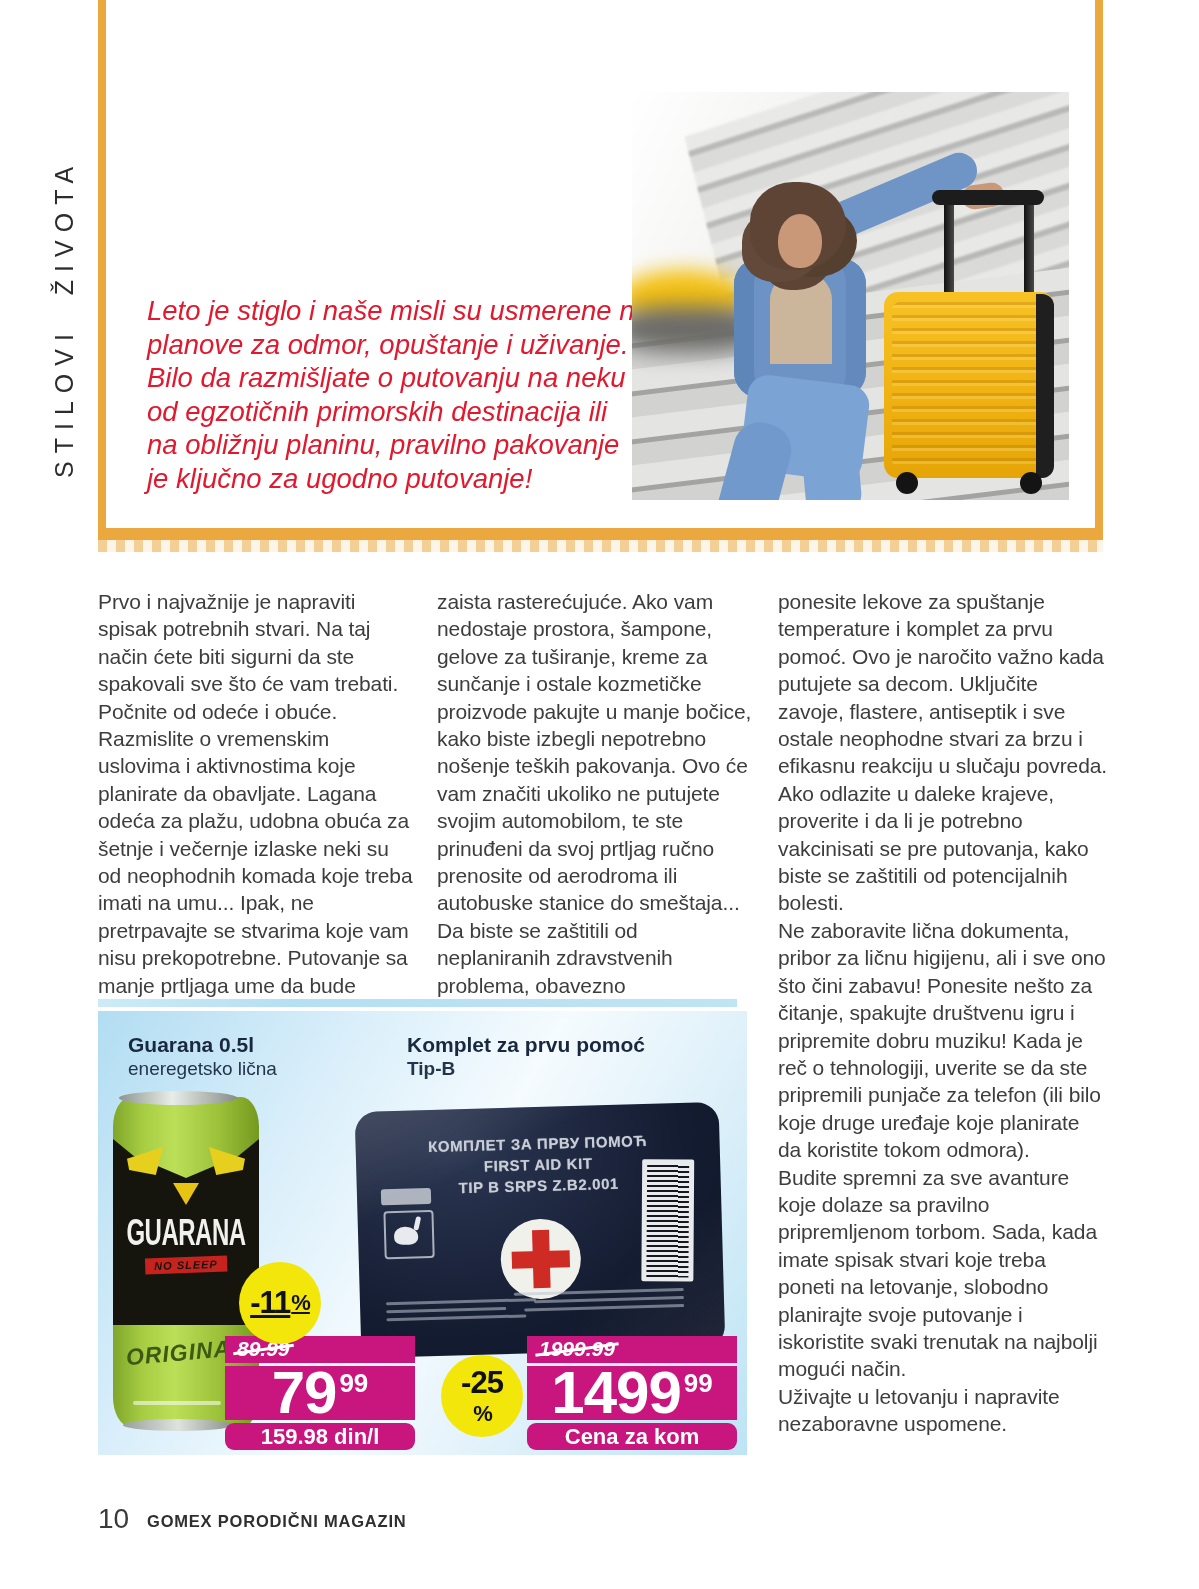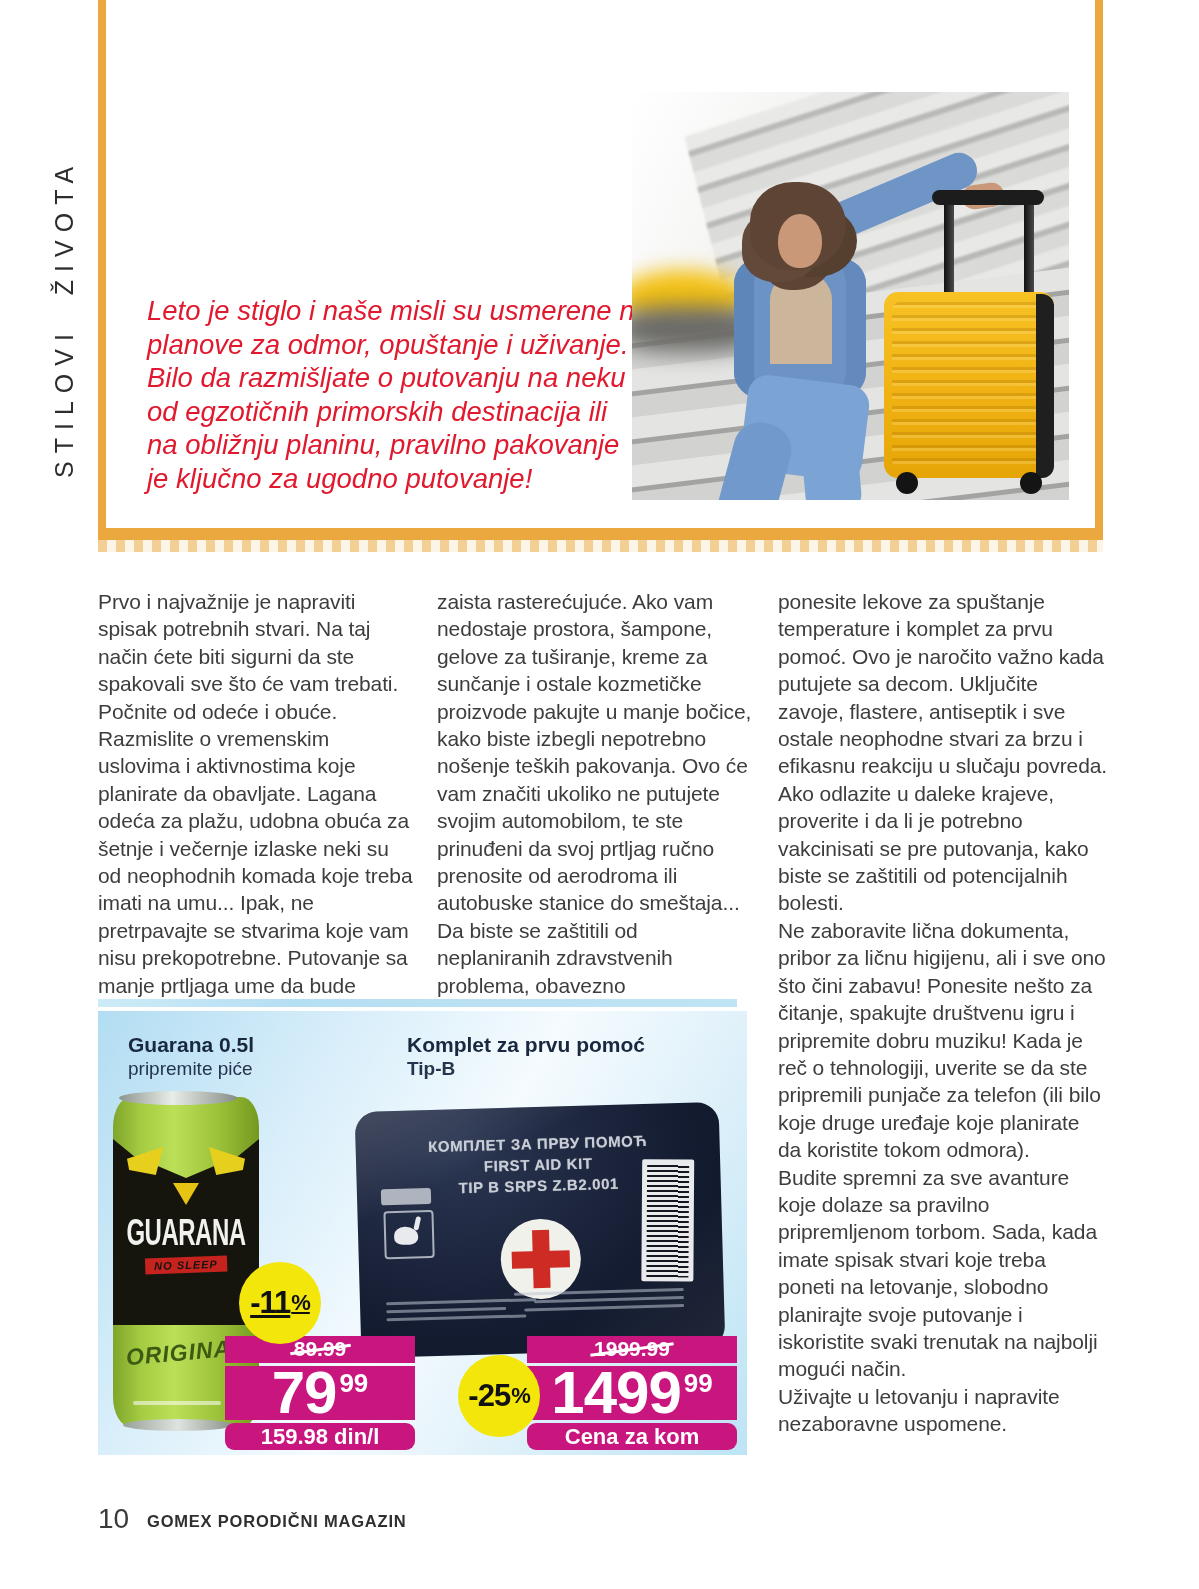--- a/index.html
+++ b/index.html
@@ -133,25 +133,25 @@
     background:repeating-linear-gradient(0deg,#14171f 0 2px,transparent 2px 5px);}
   .fine{position:absolute;height:3px;background:rgba(190,196,210,.55);border-radius:2px;}
   .f1{left:26px;bottom:52px;width:150px;} .f2{left:26px;bottom:44px;width:120px;}
   .f3{left:26px;bottom:36px;width:140px;} .f4{right:40px;bottom:58px;width:170px;}
   .f5{right:40px;bottom:50px;width:150px;} .f6{right:40px;bottom:42px;width:160px;}
   
   .badge{position:absolute;width:82px;height:82px;border-radius:50%;background:#F2E60A;
     display:flex;align-items:center;justify-content:center;color:#111;font-weight:800;
     font-size:31px;letter-spacing:-1px;z-index:3;}
   .badge .pct{font-size:22px;margin-left:1px;}
-  .b1{left:141px;top:251px;text-decoration:underline;} .b2{left:360px;top:344px;}
+  .b1{left:141px;top:251px;text-decoration:underline;} .b2{left:343px;top:344px;flex-direction:column;}
   .price-block{position:absolute;display:flex;flex-direction:column;gap:3px;z-index:2;}
   .pb1{left:127px;top:325px;width:190px;} .pb2{left:429px;top:325px;width:210px;}
-  .pb-old{background:#C9157E;color:#fff;font-weight:700;font-size:21px;text-align:center;
-    padding:1px 26px 2px;box-sizing:border-box;}
+  .pb-old{background:#C9157E;color:#fff;font-weight:700;font-size:21px;text-align:left;
+    padding:1px 12px 2px;box-sizing:border-box;font-style:italic;}
   .strike{position:relative;display:inline-block;}
   .strike::after{content:"";position:absolute;left:-4px;right:-4px;top:46%;height:2.5px;background:#fff;transform:rotate(-8deg);}
   .pb-main{background:#C9157E;color:#fff;height:54px;display:flex;align-items:center;justify-content:center;}
   .pb-int{font-size:60px;font-weight:800;letter-spacing:-1px;line-height:1;}
   .pb-dec{font-size:26px;font-weight:800;line-height:1;margin:-20px 0 0 3px;}
   .pb-note{background:#C9157E;color:#fff;font-weight:700;font-size:22px;height:27px;
     display:flex;align-items:center;justify-content:center;border-radius:9px;}
   
   .pnum{position:absolute;left:98px;top:1503px;font-size:28px;font-weight:300;color:#3a3a3a;}
   .mag{position:absolute;left:147px;top:1512px;font-size:16.5px;font-weight:700;letter-spacing:.8px;color:#2f2f2f;text-align:center;}
@@ -209,21 +209,21 @@
     <p>ponesite lekove za spuštanje temperature i komplet za prvu pomoć. Ovo je naročito važno kada putujete sa decom. Uključite zavoje, flastere, antiseptik i sve ostale neophodne stvari za brzu i efikasnu reakciju u slučaju povreda. Ako odlazite u daleke krajeve, proverite i da li je potrebno vakcinisati se pre putovanja, kako biste se zaštitili od potencijalnih bolesti.</p>
     <p>Ne zaboravite lična dokumenta, pribor za ličnu higijenu, ali i sve ono što čini zabavu! Ponesite nešto za čitanje, spakujte društvenu igru i pripremite dobru muziku! Kada je reč o tehnologiji, uverite se da ste pripremili punjače za telefon (ili bilo koje druge uređaje koje planirate da koristite tokom odmora).</p>
     <p>Budite spremni za sve avanture koje dolaze sa pravilno pripremljenom torbom. Sada, kada imate spisak stvari koje treba poneti na letovanje, slobodno planirajte svoje putovanje i iskoristite svaki trenutak na najbolji mogući način.</p>
     <p>Uživajte u letovanju i napravite nezaboravne uspomene.</p>
   </div>
 
   <div class="promo-strip"></div>
 
   <div class="promo">
     <div class="p-name n1">Guarana 0.5l</div>
-    <div class="p-sub s1">pripremite piće</div>
+    <div class="p-sub s1">eneregetsko lična</div>
     <div class="p-name n2">Komplet za prvu pomoć</div>
     <div class="p-sub s2">Tip-B</div>
 
     <div class="can">
       <div class="can-body"></div>
       <div class="can-top"></div>
       <div class="can-label"></div>
       <div class="eye l"></div>
       <div class="eye r"></div>
       <div class="beak"></div>

